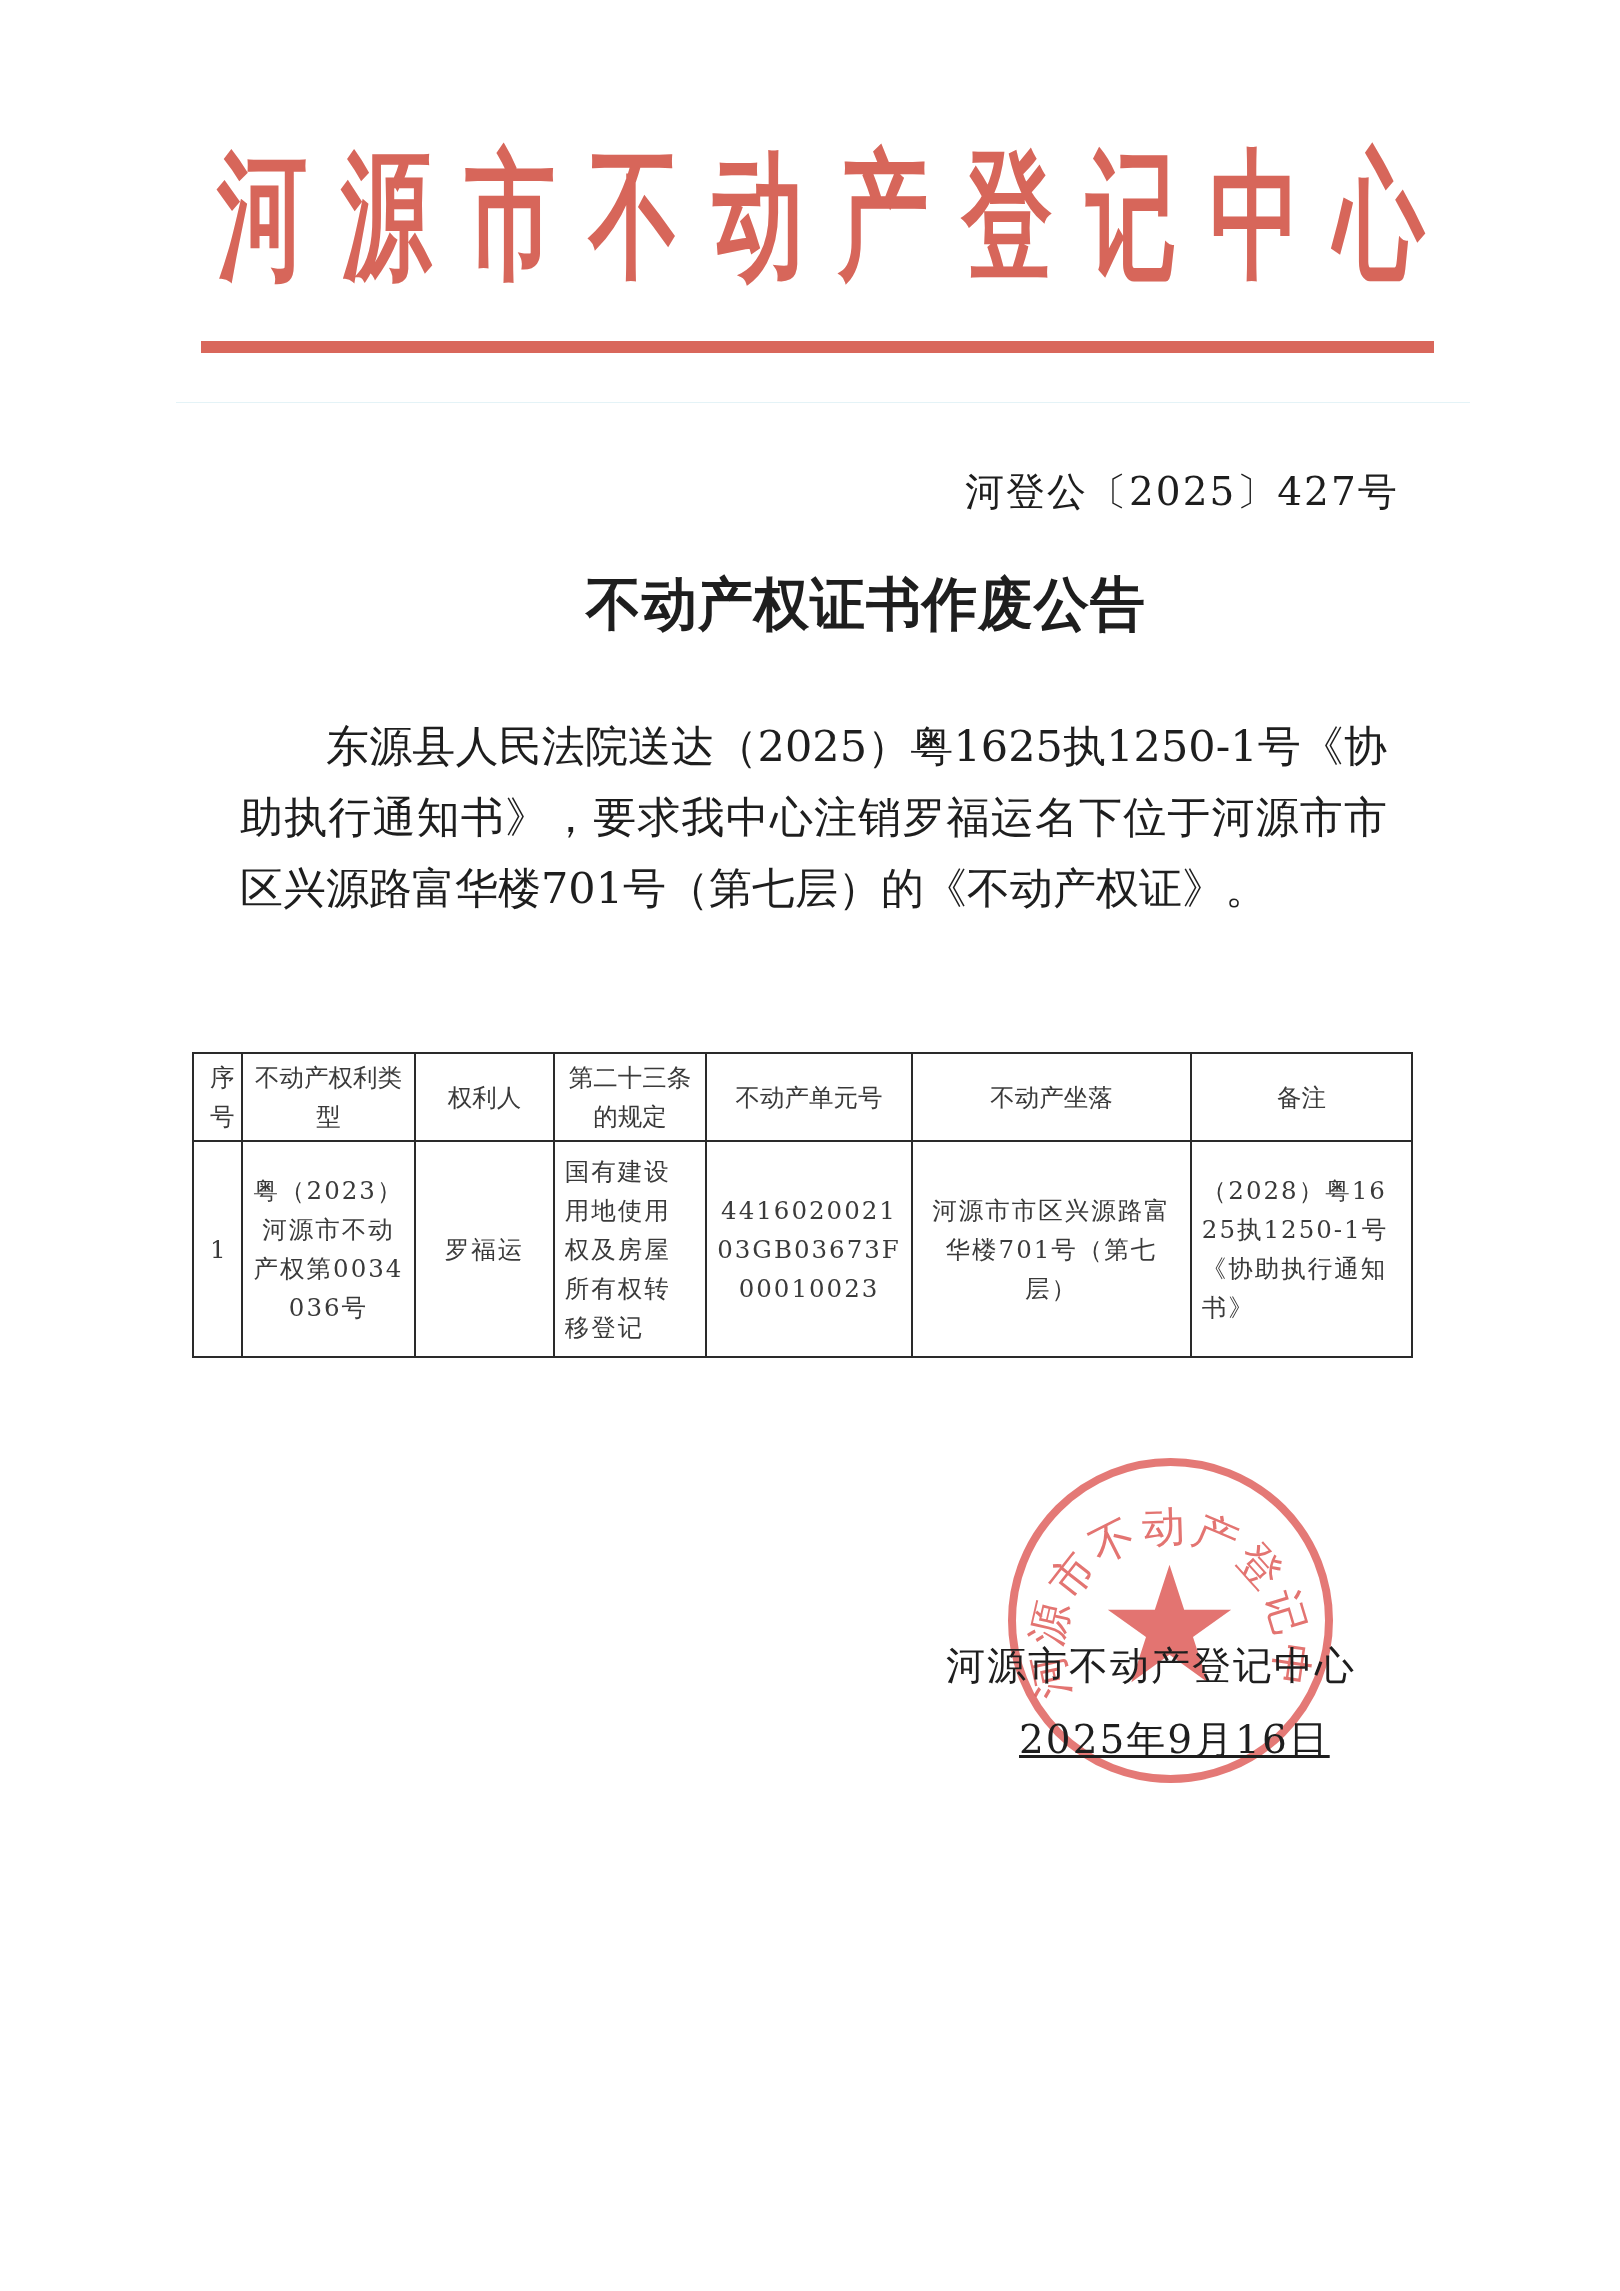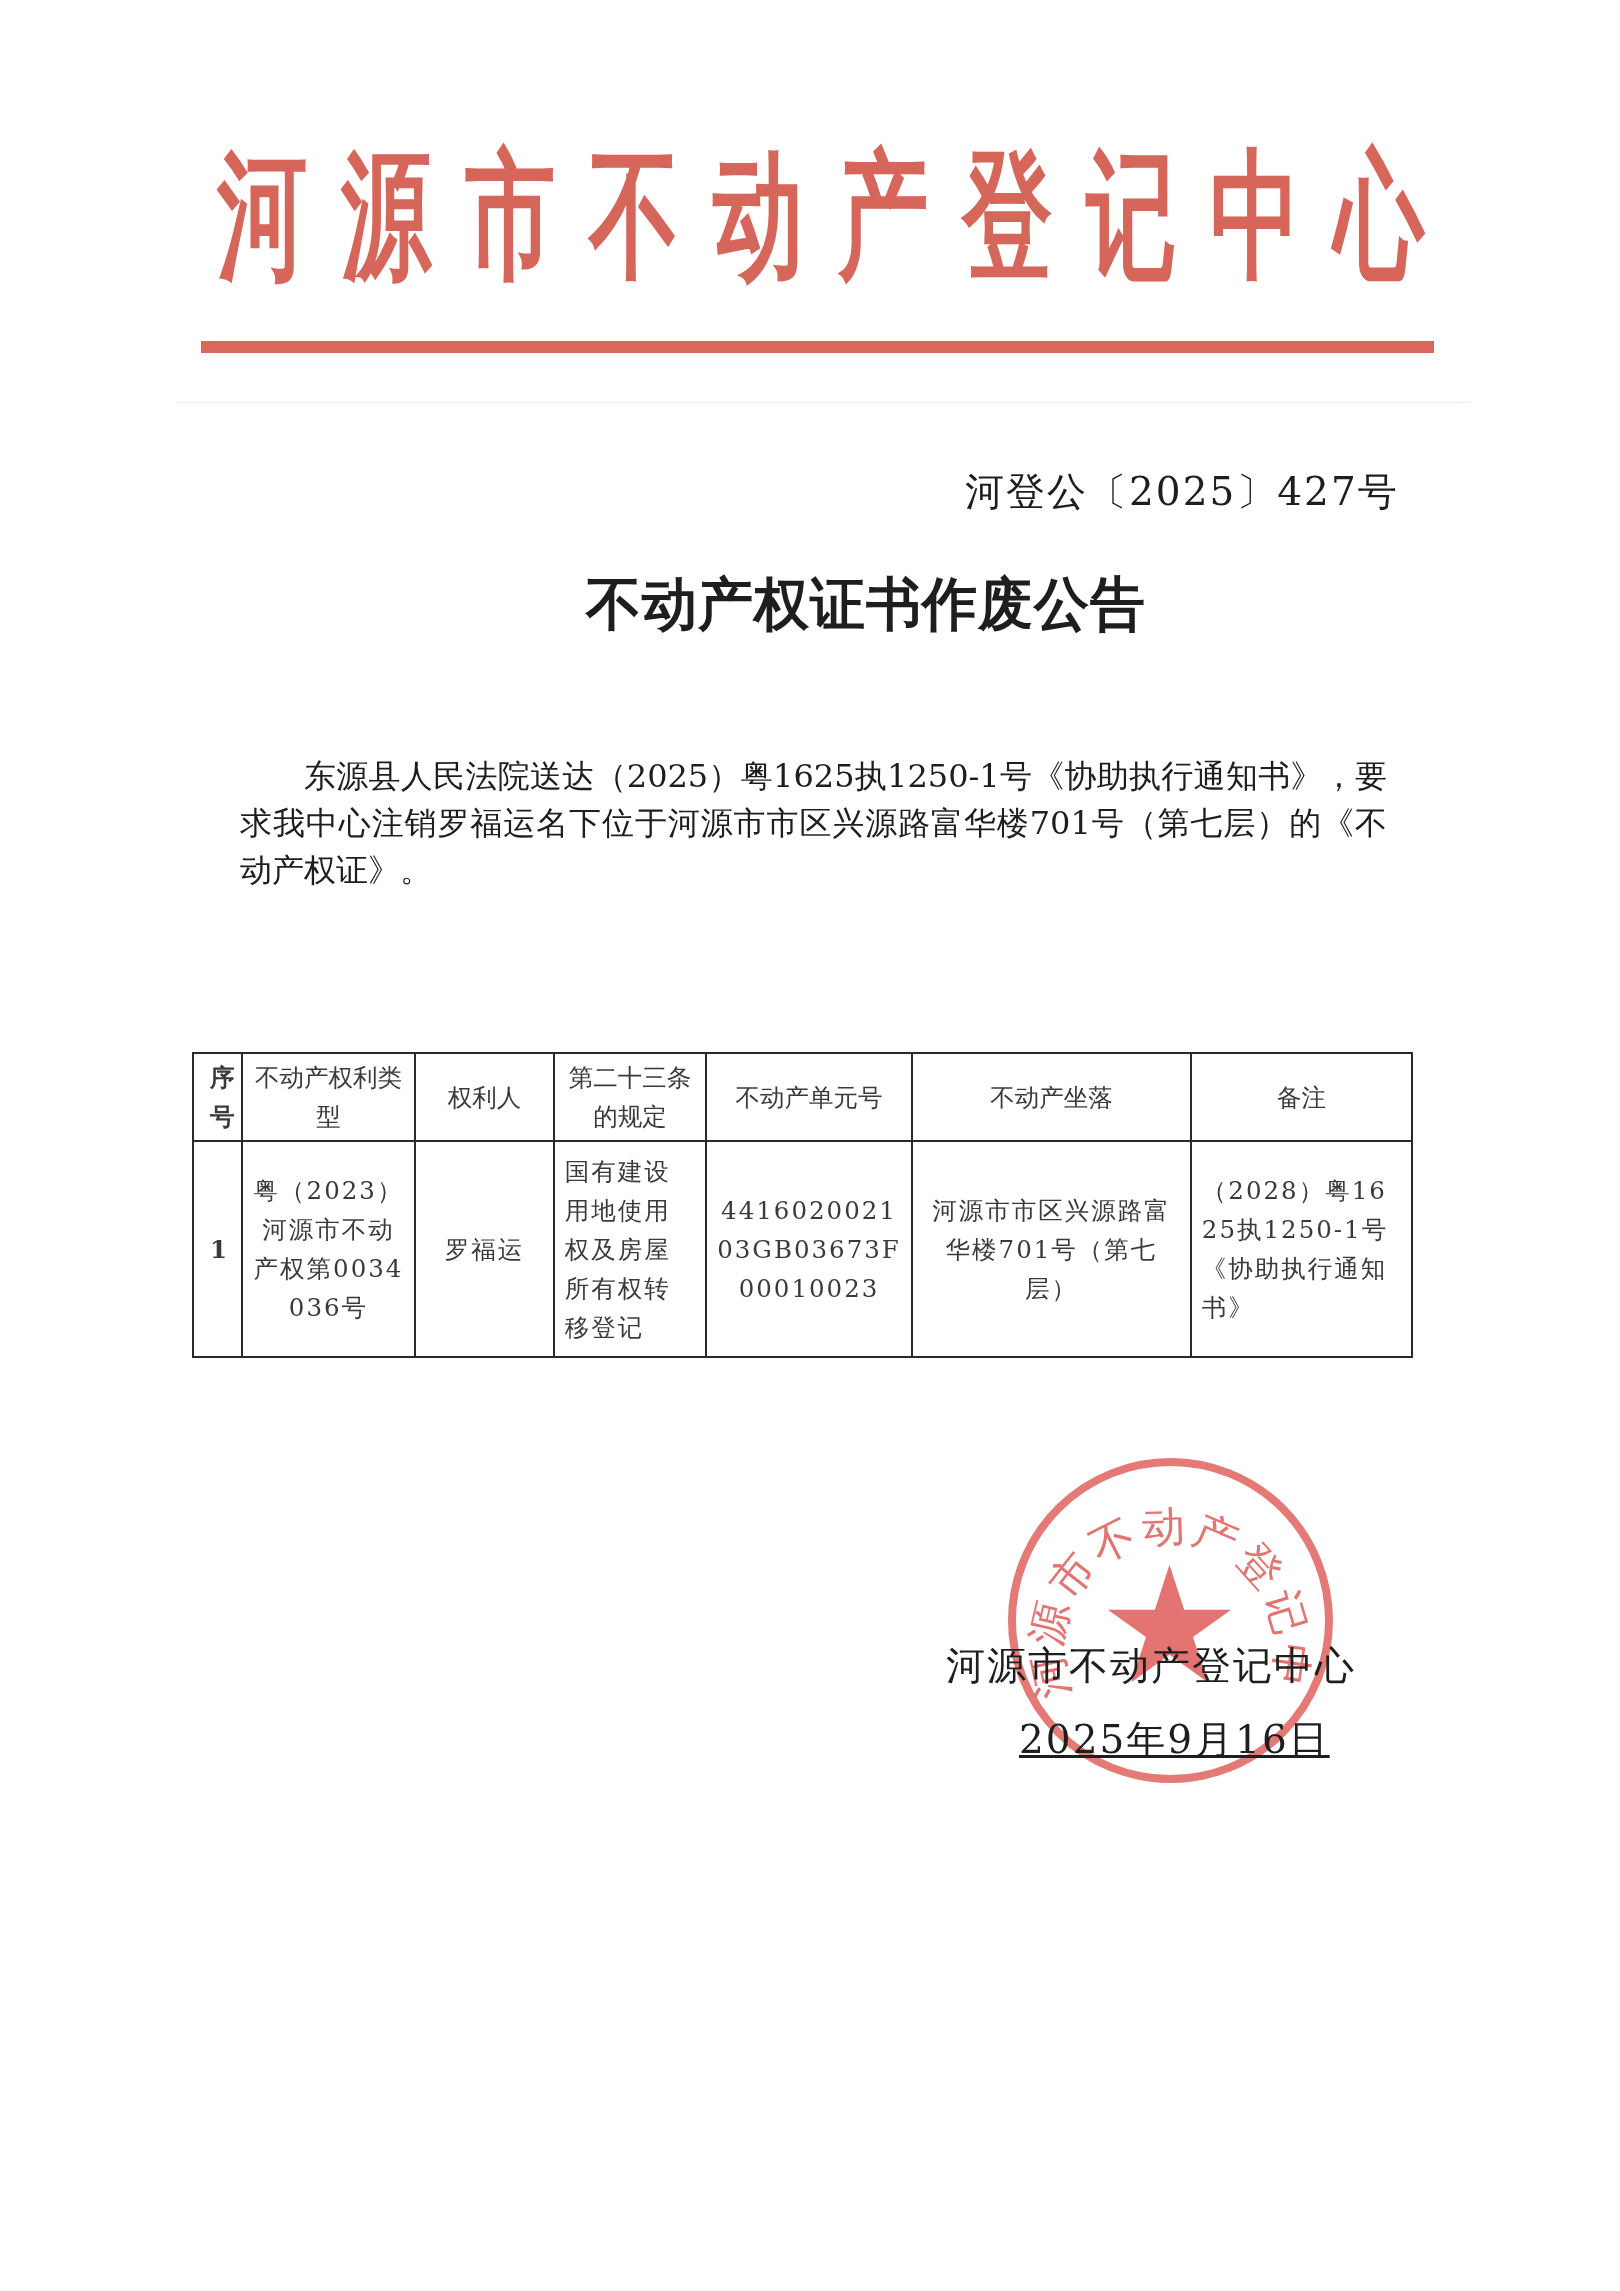--- a/index.html
+++ b/index.html
@@ -40,41 +40,41 @@
 
     
     .doc-title {
       left: 586px; top: 568px; font-size: 55px; font-weight: bold;
       letter-spacing: 1px; white-space: nowrap;
       transform: scaleY(1.05);
     }
 
     
     .body-text {
-      left: 240px; top: 753px; width: 1147px;
-      font-size: 32px; line-height: 47px;
+      left: 240px; top: 711px; width: 1147px;
+      font-size: 43px; line-height: 71px;
       text-align: justify; text-justify: inter-ideograph;
     }
     .body-text p { margin: 0; text-indent: 2em; }
 
     
     .notice-table {
       left: 192px; top: 1052px; width: 1219px;
       border-collapse: collapse; table-layout: fixed;
       font-size: 24.5px; color: #3a3a3a;
     }
     .notice-table th, .notice-table td {
       border: 2px solid #2a2a2a; text-align: center; vertical-align: middle;
       font-weight: normal; padding: 2px 9.8px; line-height: 39px;
       word-break: break-all;
     }
     .notice-table th { height: 82px; }
     .notice-table td { height: 210px; letter-spacing: 2px; }
     .notice-table td.left { text-align: left; }
-    .notice-table .narrow { padding: 2px 16px; font-weight: bold; }
+    .notice-table .narrow { padding: 2px 16px; }
 
     
     .sign-org {
       left: 946px; top: 1639px; font-size: 39px; letter-spacing: 2px;
       white-space: nowrap; z-index: 3;
     }
     .sign-date {
       left: 1019px; top: 1713px; font-size: 39px; letter-spacing: 2px;
       white-space: nowrap; z-index: 3; text-decoration: underline;
     }

